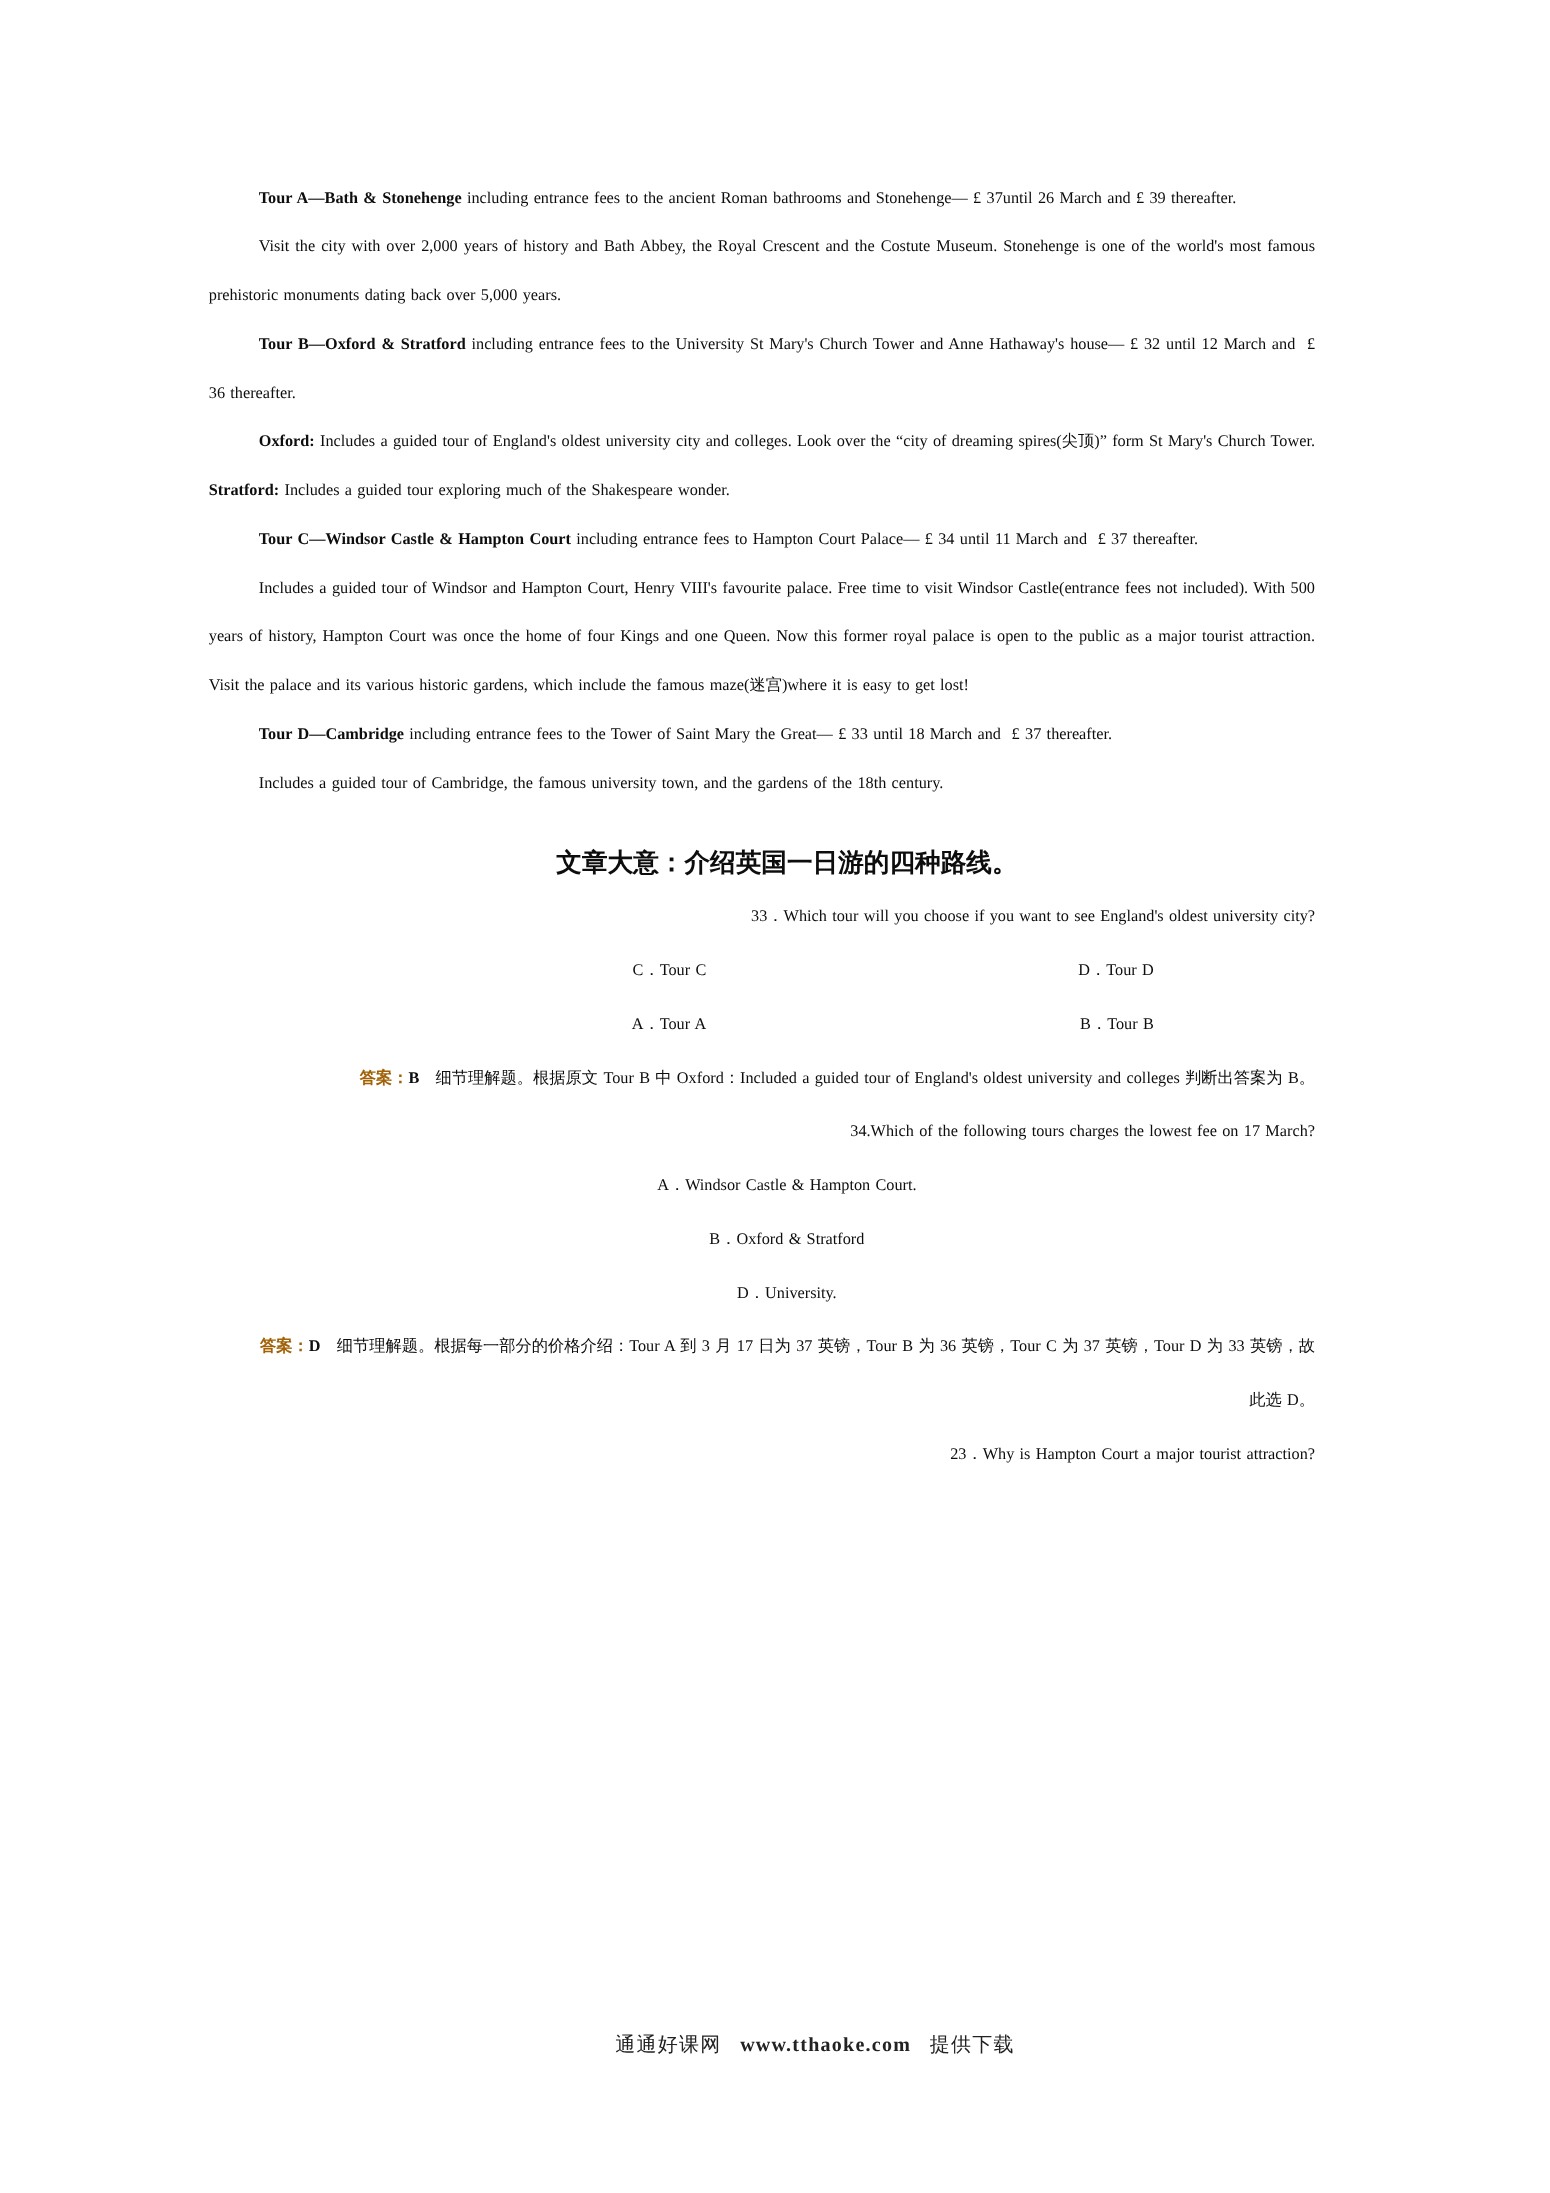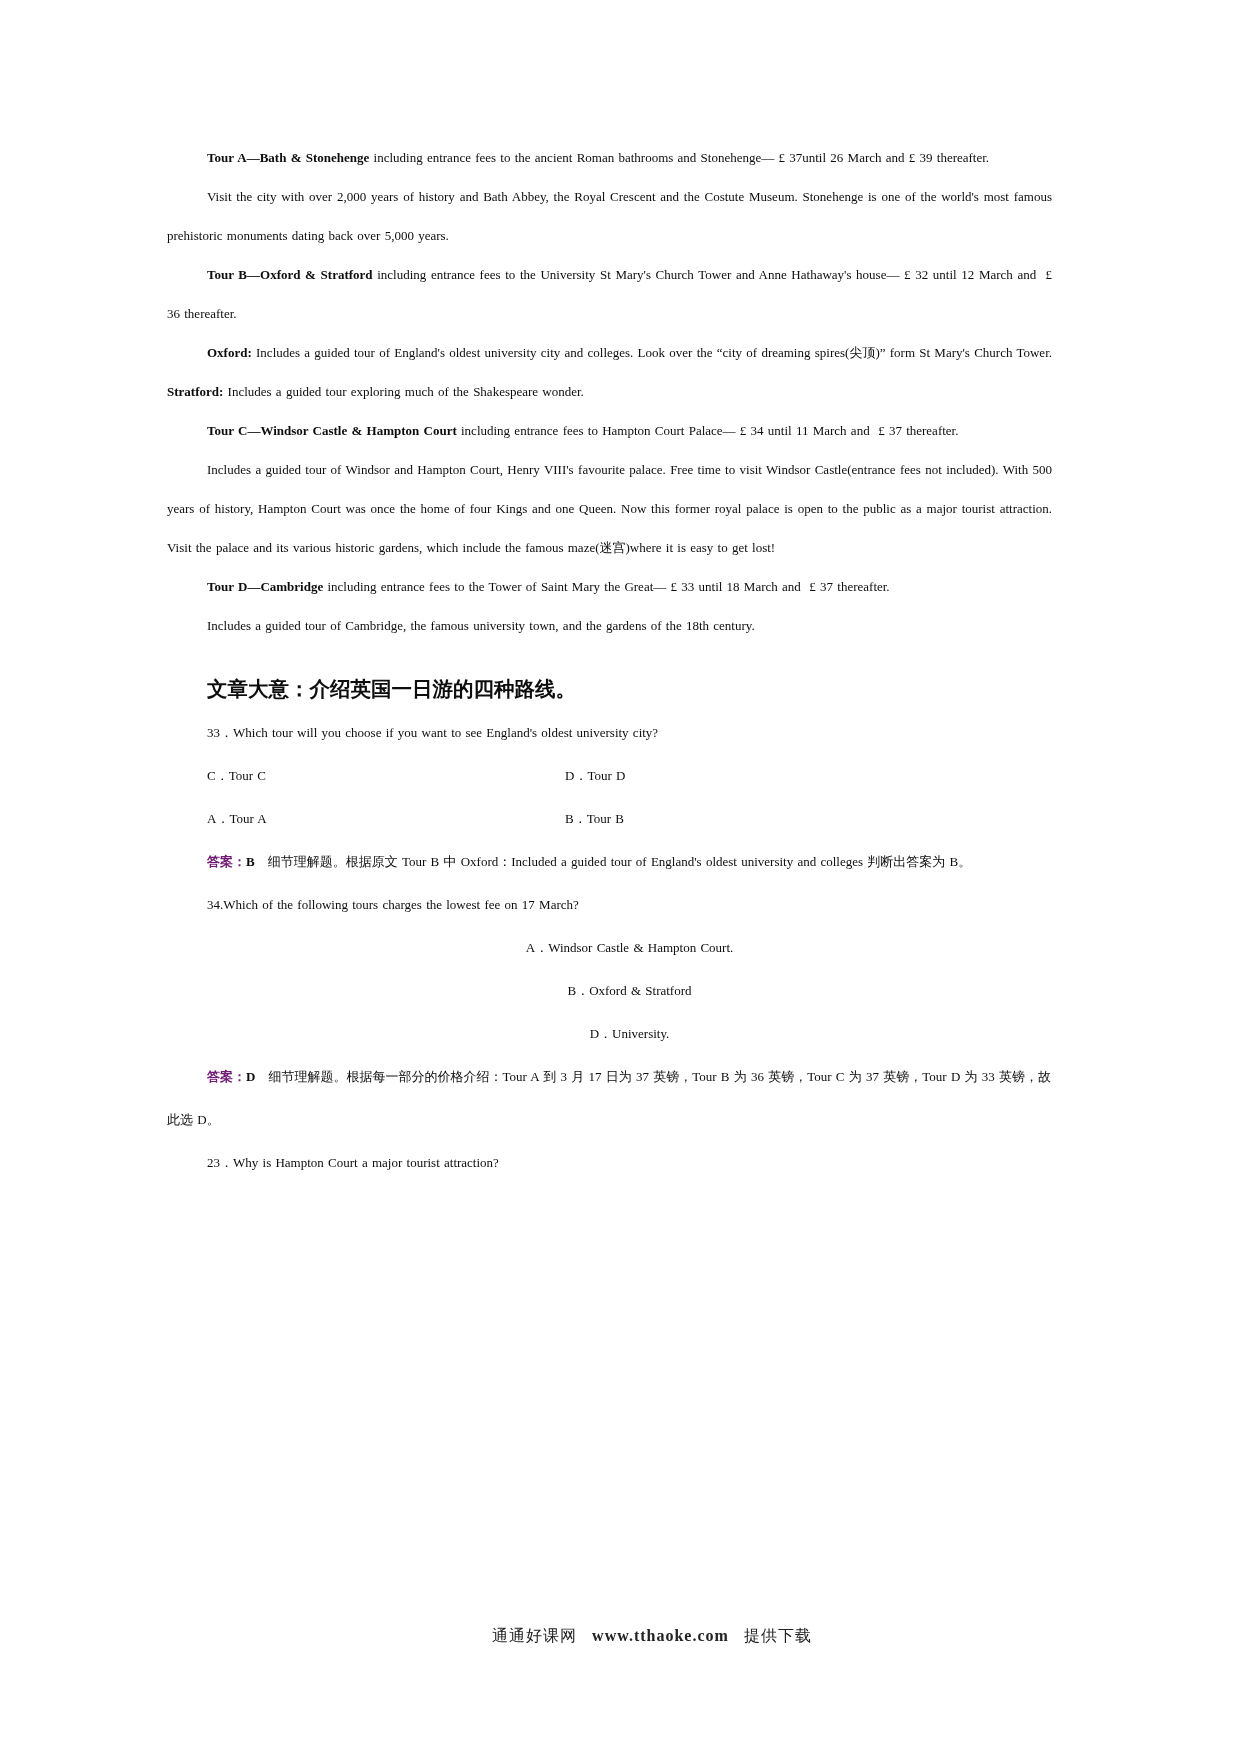--- a/index.html
+++ b/index.html
@@ -2,30 +2,30 @@
 <html><head>
 <meta charset="utf-8">
 <style>
   html,body{margin:0;padding:0}
   body{
     width:1240px;height:1754px;background:#ffffff;position:relative;overflow:hidden;
     font-family:"Liberation Serif", serif;color:#0d0d0d;
   }
   #doc{position:absolute;left:167px;top:138px;width:885px}
   #doc p{margin:0;font-size:13px;line-height:39px;text-align:justify;text-indent:40px;word-spacing:1px}
-  #doc p.qa{line-height:43px;text-align:left}
+  #doc p.qa{line-height:43px;text-align:right}
   #doc p.summary{
-    font-family:Liberation Mono, monospace;font-weight:bold;font-size:20.5px;
-    margin-top:26px;text-align:left;line-height:40px;
+    font-family:Liberation Serif, serif;font-weight:bold;font-size:20.5px;
+    margin-top:26px;text-align:center;line-height:40px;
   }
   #doc p.opts{display:flex;text-indent:0;padding-left:40px}
   #doc p.opts .opt{width:358px;display:inline-block}
   #doc p.opt-line{text-align:center}
   .b{font-weight:bold}
-  .r{color:#701a75;font-family:"Liberation Sans", sans-serif;font-weight:bold}
+  .r{color:#a16207;font-family:"Liberation Sans", sans-serif;font-weight:bold}
   #footer{
     position:absolute;left:0;top:1626px;width:1240px;text-align:center;
     font-size:16px;color:#222222;letter-spacing:1px;padding-left:32px;
   }
   #footer .url{font-weight:bold;margin:0 10px}
 </style>
 </head>
 <body>
 
 <div id="doc">

